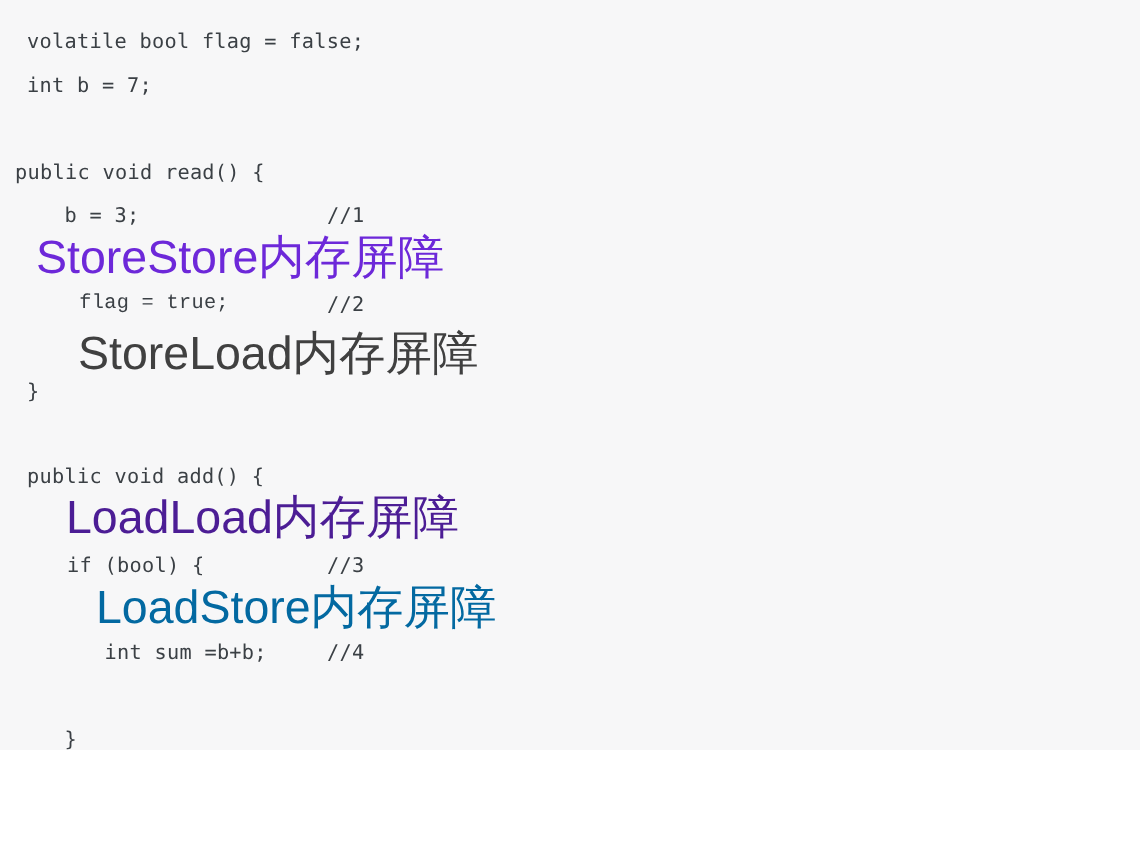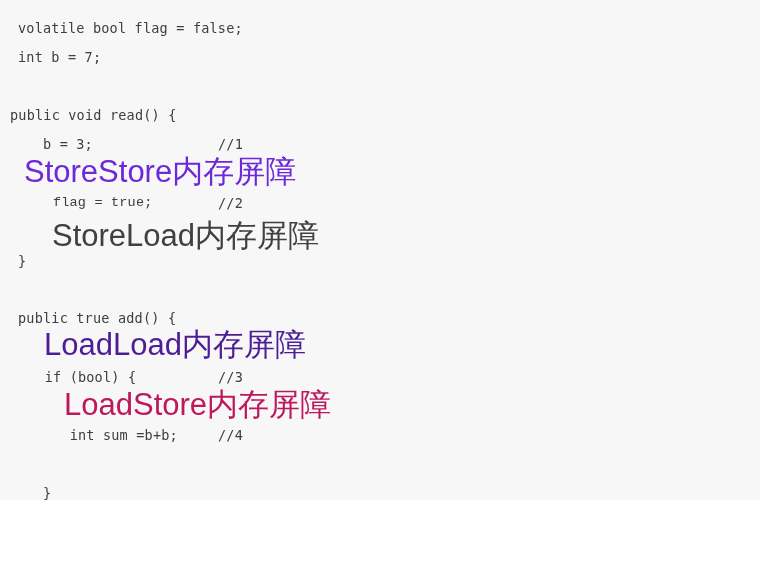--- a/index.html
+++ b/index.html
@@ -55,28 +55,28 @@
       <div class="code-line" style="left: 18px; top: 20px;">volatile bool flag = false;</div>
       <div class="code-line" style="left: 18px; top: 49px;">int b = 7;</div>
       <div class="code-line" style="left: 18px; top: 78px;"></div>
       <div class="code-line" style="left: 10px; top: 107px;">public void read() {</div>
       <div class="code-line" style="left: 18px; top: 136px;">   b = 3;</div>
       <div class="code-line" style="left: 218px; top: 136px;">//1</div>
       <div class="code-line" style="left: 28px; top: 195px; font-family: Liberation Mono, monospace;">   flag = true;</div>
       <div class="code-line" style="left: 218px; top: 195px;">//2</div>
       <div class="code-line" style="left: 18px; top: 253px;">}</div>
       <div class="code-line" style="left: 18px; top: 282px;"></div>
-      <div class="code-line" style="left: 18px; top: 310px;">public true add() {</div>
+      <div class="code-line" style="left: 18px; top: 310px;">public void add() {</div>
       <div class="code-line" style="left: 28px; top: 369px;">  if (bool) {</div>
       <div class="code-line" style="left: 218px; top: 369px;">//3</div>
       <div class="code-line" style="left: 28px; top: 427px;">     int sum =b+b;</div>
       <div class="code-line" style="left: 218px; top: 427px;">//4</div>
       <div class="code-line" style="left: 18px; top: 456px;"></div>
       <div class="code-line" style="left: 18px; top: 485px;">   }</div>
       <div class="code-line" style="left: 18px; top: 514px;">}</div>
     </div>
   <div class="annotation-layer">
       <div class="annot" style="left: 24px; top: 155px; color: #6d28d9;">StoreStore内存屏障</div>
       <div class="annot" style="left: 24px; top: 219px; color: #404040; margin-left: 28px;">StoreLoad内存屏障</div>
       <div class="annot" style="left: 44px; top: 328px; color: #4c1d95;">LoadLoad内存屏障</div>
-      <div class="annot" style="left: 64px; top: 388px; color: #be185d;">LoadStore内存屏障</div>
+      <div class="annot" style="left: 64px; top: 388px; color: #0369a1;">LoadStore内存屏障</div>
     </div>
 </div>
 
 </body></html>

